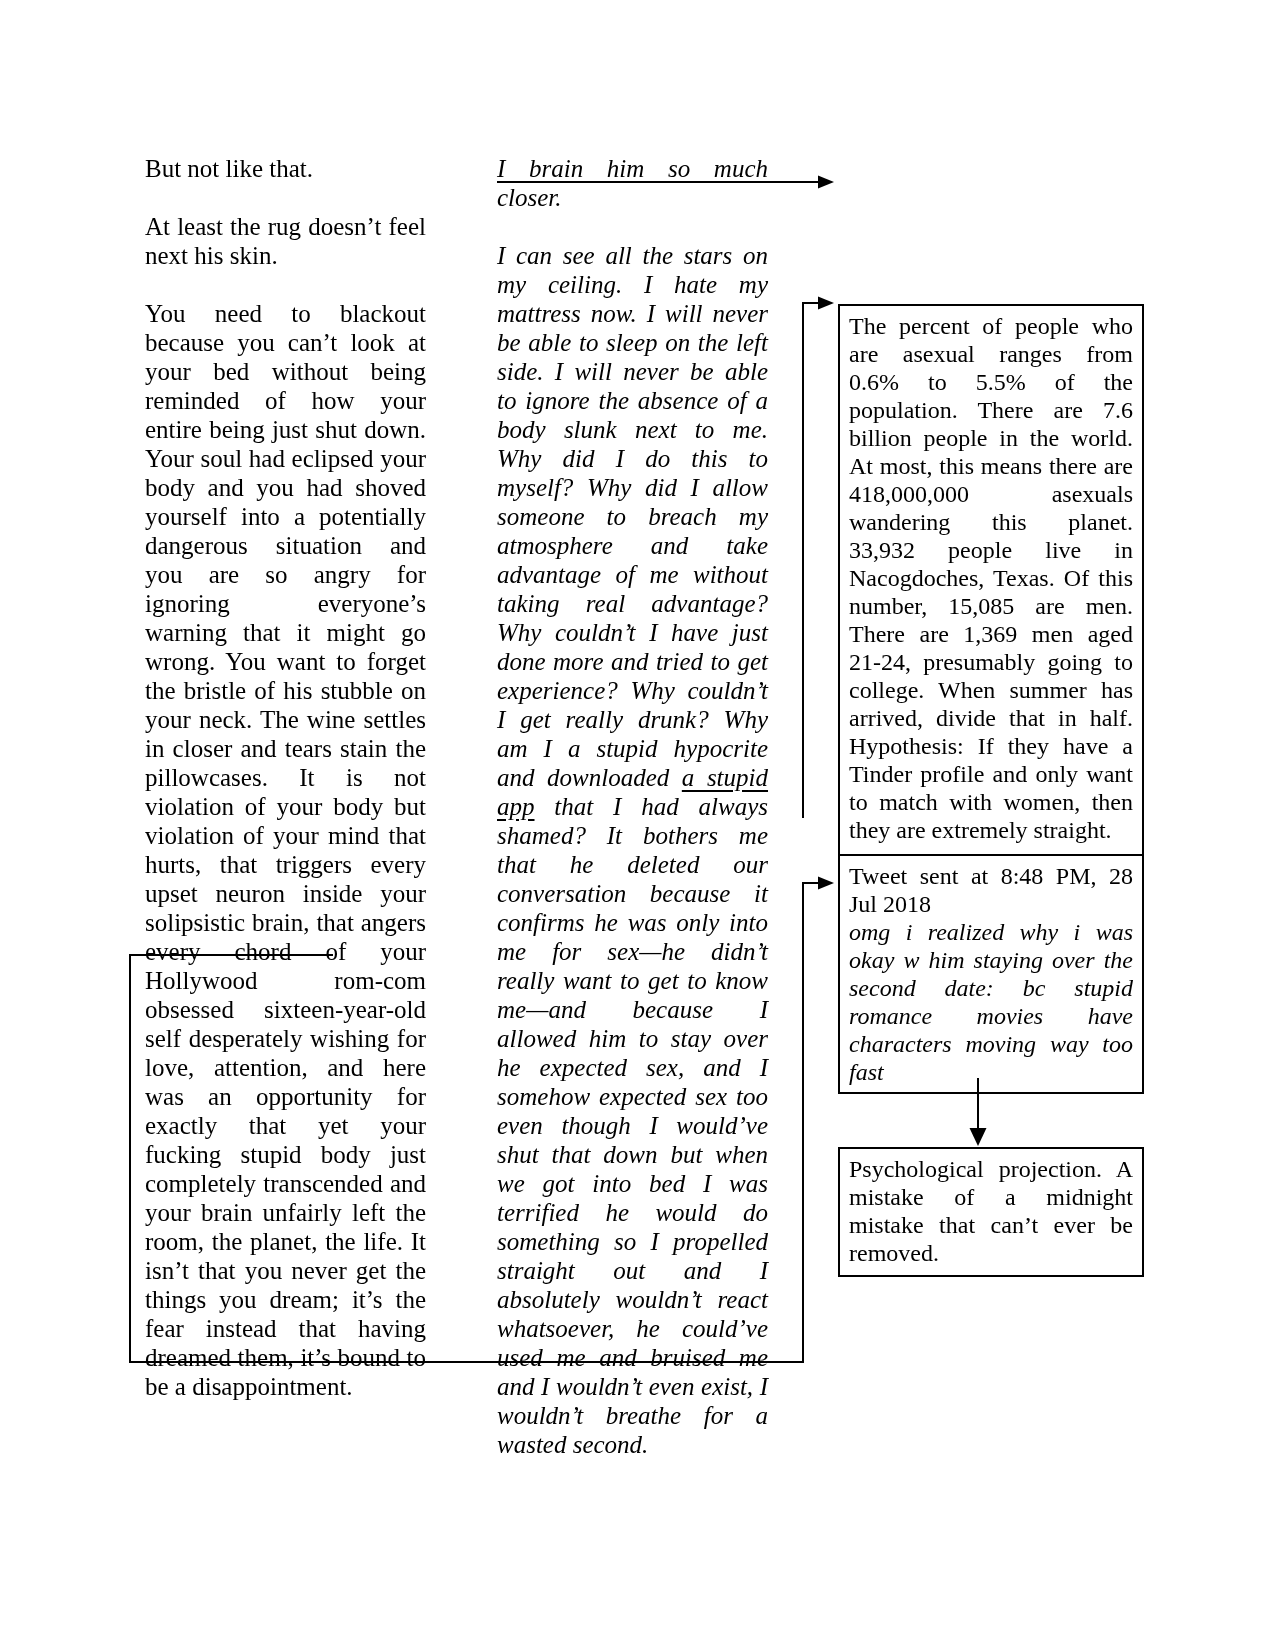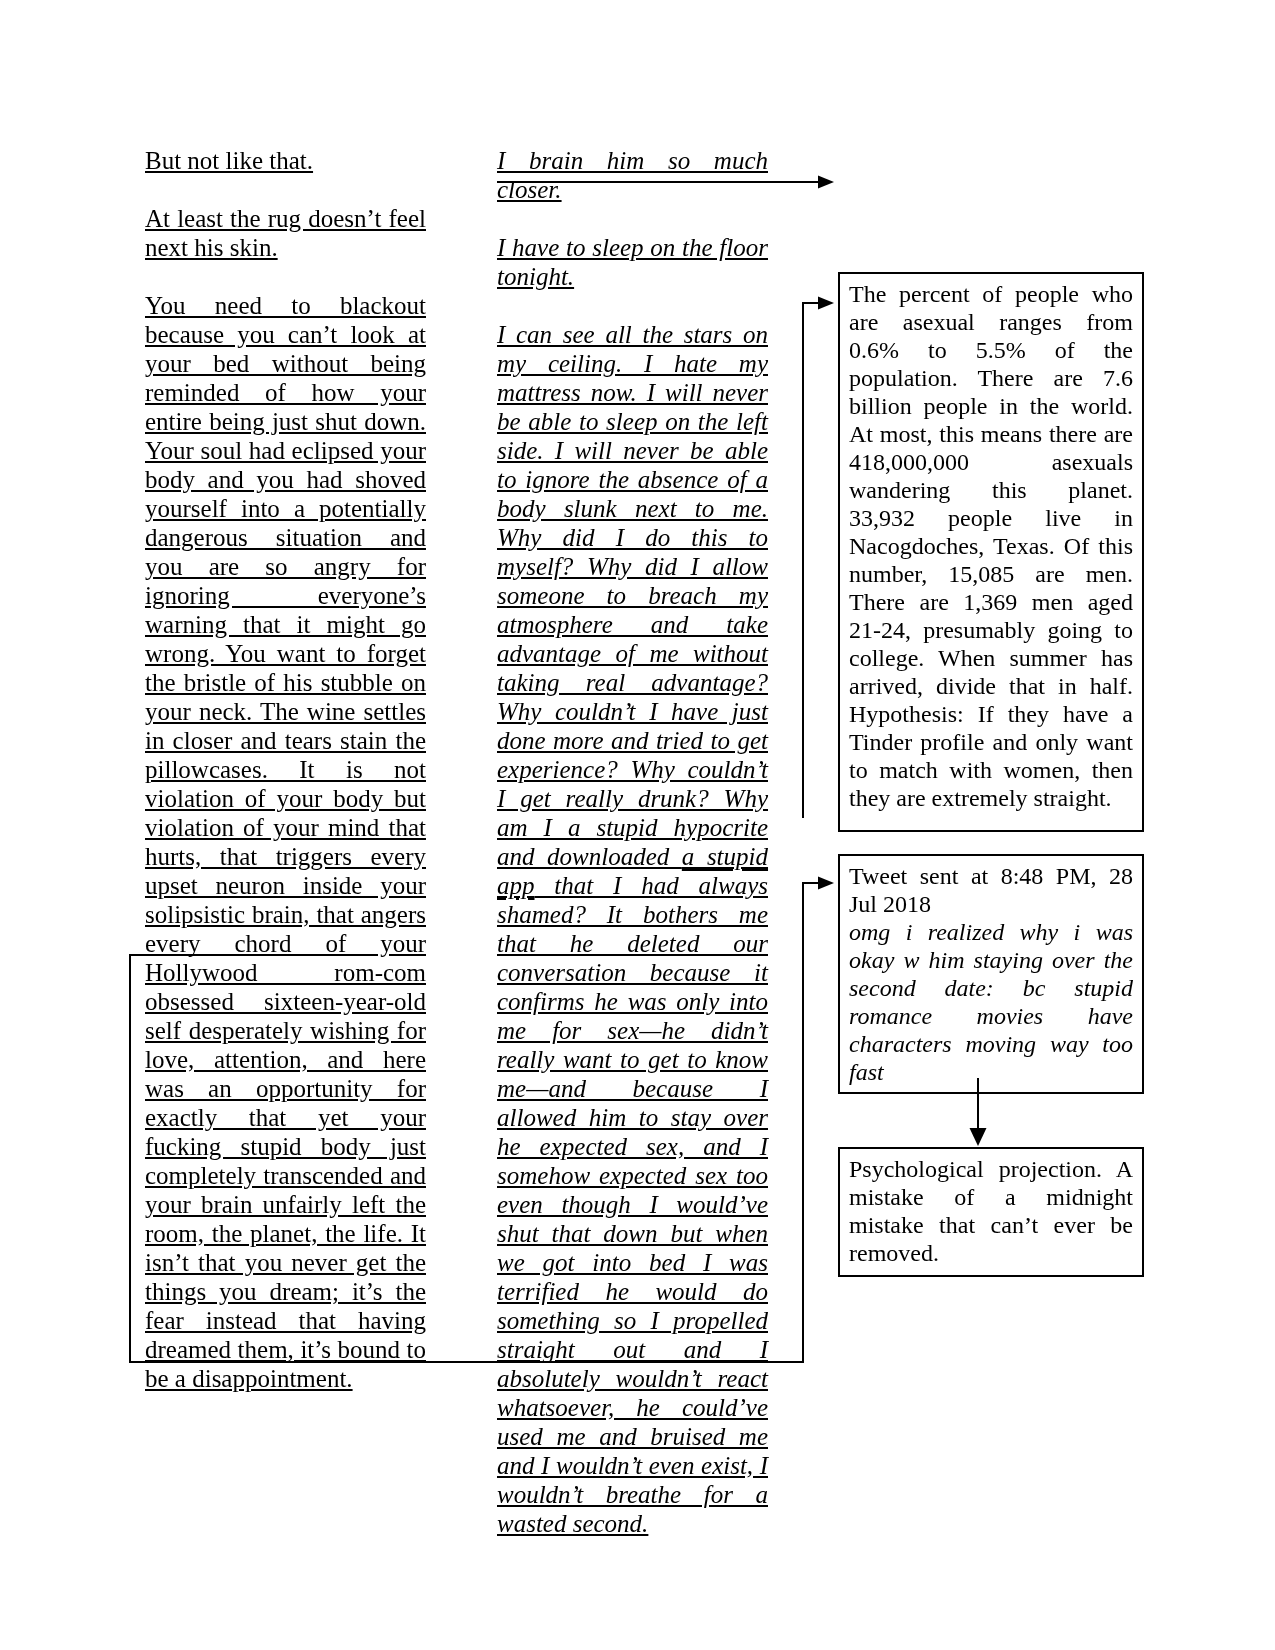--- a/index.html
+++ b/index.html
@@ -13,21 +13,21 @@
   .page { position: absolute; inset: 0; }
 
   
   .col {
     position: absolute;
     top: 146px;
     font-size: 25px;
     line-height: 29px;
     text-align: justify;
   }
-  .col p { margin: 0 0 29px 0; text-decoration: underline; }
+  .col p { margin: 8px 0 29px 0; }
   .col-left { left: 145px; width: 281px; }
   .col-mid  { left: 497px; width: 271px; font-style: italic; }
 
   .u-phrase {
     text-decoration: underline;
     text-underline-offset: 4px;
     text-decoration-thickness: 1.5px;
   }
 
   
@@ -39,21 +39,21 @@
     border: 2px solid #000;
     padding: 6px 9px;
     font-size: 24px;
     line-height: 28px;
     text-align: justify;
     background: #fff;
   }
   .note p { margin: 0; }
   .note-dashed { border-style: dashed; }
   .note-lyric      { top: 138px;  min-height: 134px; }
-  .note-stats      { top: 272px;  min-height: 560px; }
+  .note-stats      { top: 304px;  min-height: 560px; }
   .note-tweet      { top: 854px;  min-height: 214px; }
   .note-projection { top: 1147px; min-height: 130px; }
   .tweet-body { font-style: italic; }
 
   
   .overlay {
     position: absolute;
     left: 0; top: 0;
     width: 1275px; height: 1650px;
     pointer-events: none;
@@ -71,21 +71,20 @@
 <div class="page">
 
   <div class="col col-left">
     <p>But not like that.</p>
     <p>At least the rug doesn’t feel next his skin.</p>
     <p>You need to blackout because you can’t look at your bed without being reminded of how your entire being just shut down. Your soul had eclipsed your body and you had shoved yourself into a potentially dangerous situation and you are so angry for ignoring everyone’s warning that it might go wrong. You want to forget the bristle of his stubble on your neck. The wine settles in closer and tears stain the pillowcases. It is not violation of your body but violation of your mind that hurts, that triggers every upset neuron inside your solipsistic brain, that angers every chord of your Hollywood rom-com obsessed sixteen-year-old self desperately wishing for love, attention, and here was an opportunity for exactly that yet your fucking stupid body just completely transcended and your brain unfairly left the room, the planet, the life. It isn’t that you never get the things you dream; it’s the fear instead that having dreamed them, it’s bound to be a disappointment.</p>
   </div>
 
   <div class="col col-mid">
     <p>I brain him so much closer.</p>
-    <p>I have to sleep on the floor tonight.</p>
     <p><span>I can see all the stars on my ceiling. I hate my mattress now. I will never be able to sleep on the left side. I will never be able to ignore the absence of a body slunk next to me. Why did I do this to myself? Why did I allow someone to breach my atmosphere and take advantage of me without taking real advantage? Why couldn’t I have just done more and tried to get experience? Why couldn’t I get really drunk? Why am I a stupid hypocrite and downloaded </span><span class="u-phrase">a stupid app</span><span> that I had always shamed? It bothers me that he deleted our conversation because it confirms he was only into me for sex—he didn’t really want to get to know me—and because I allowed him to stay over he expected sex, and I somehow expected sex too even though I would’ve shut that down but when we got into bed I was terrified he would do something so I propelled straight out and I absolutely wouldn’t react whatsoever, he could’ve used me and bruised me and I wouldn’t even exist, I wouldn’t breathe for a wasted second.</span></p>
   </div>
 
 
   <div class="note note-stats">
     <p>The percent of people who are asexual ranges from 0.6% to 5.5% of the population. There are 7.6 billion people in the world. At most, this means there are 418,000,000 asexuals wandering this planet. 33,932 people live in Nacogdoches, Texas. Of this number, 15,085 are men. There are 1,369 men aged 21-24, presumably going to college. When summer has arrived, divide that in half. Hypothesis: If they have a Tinder profile and only want to match with women, then they are extremely straight.</p>
   </div>
 
   <div class="note note-tweet">
     <p class="tweet-meta">Tweet sent at 8:48 PM, 28 Jul 2018</p>

